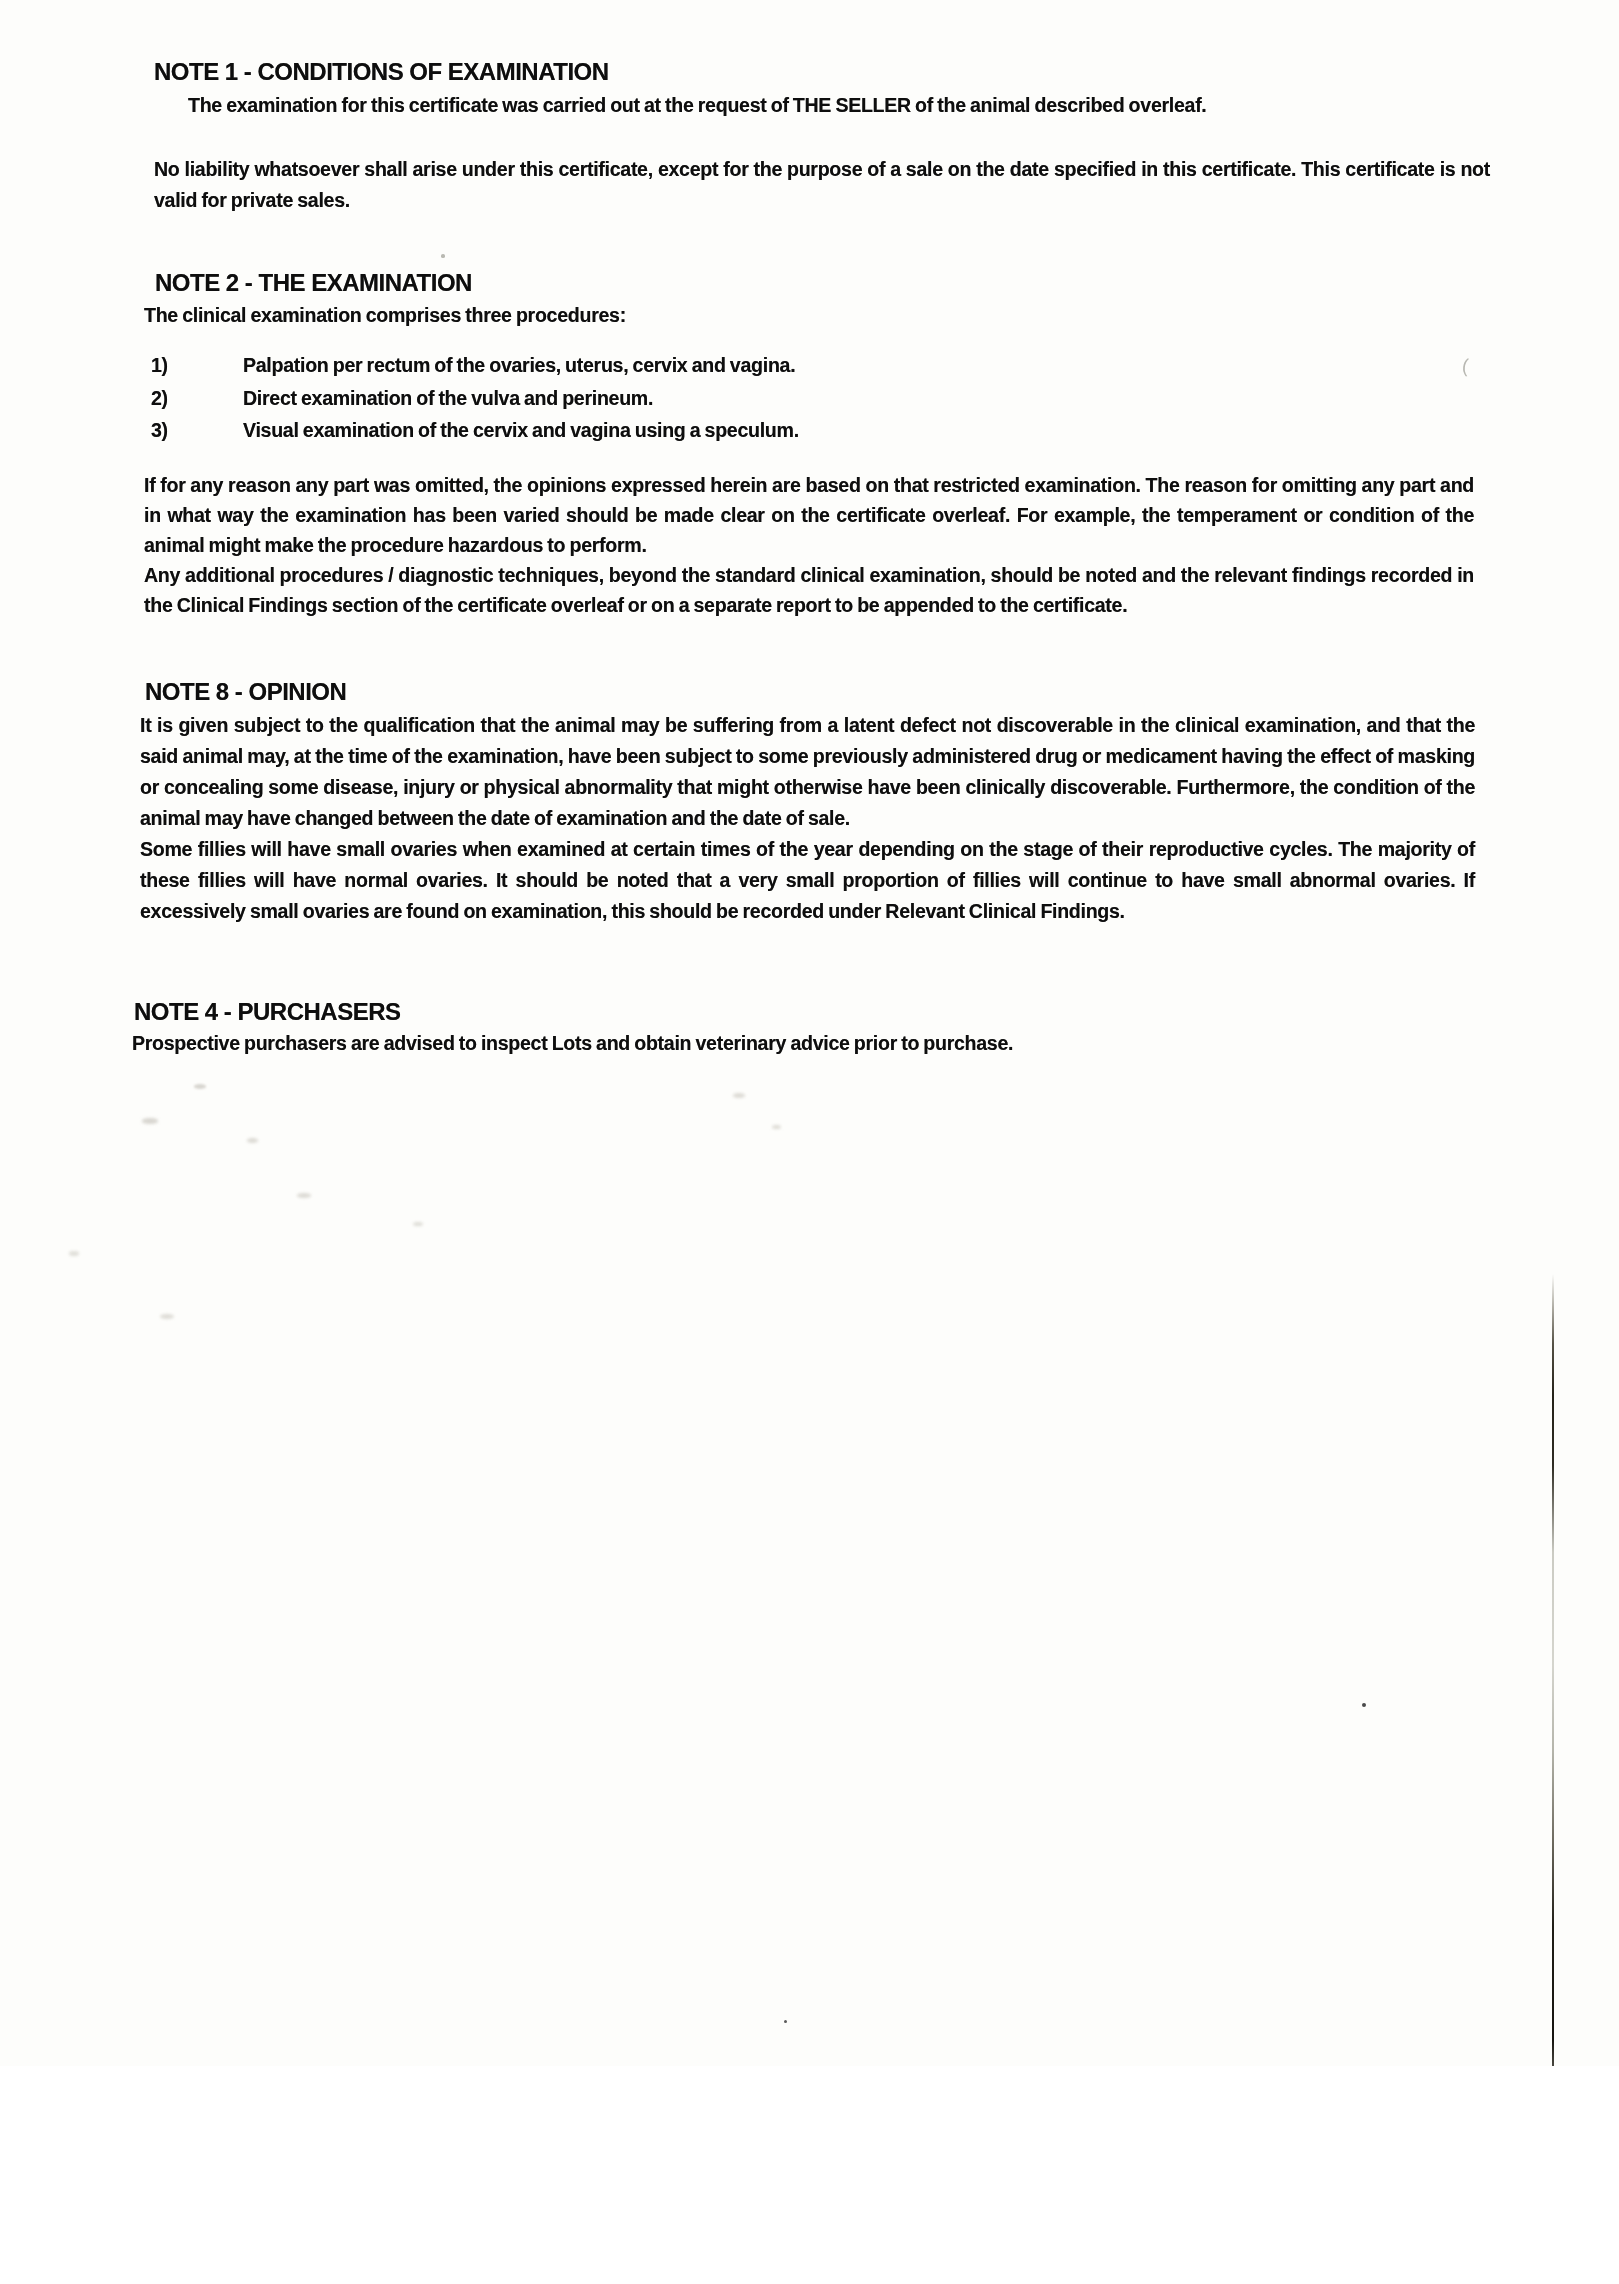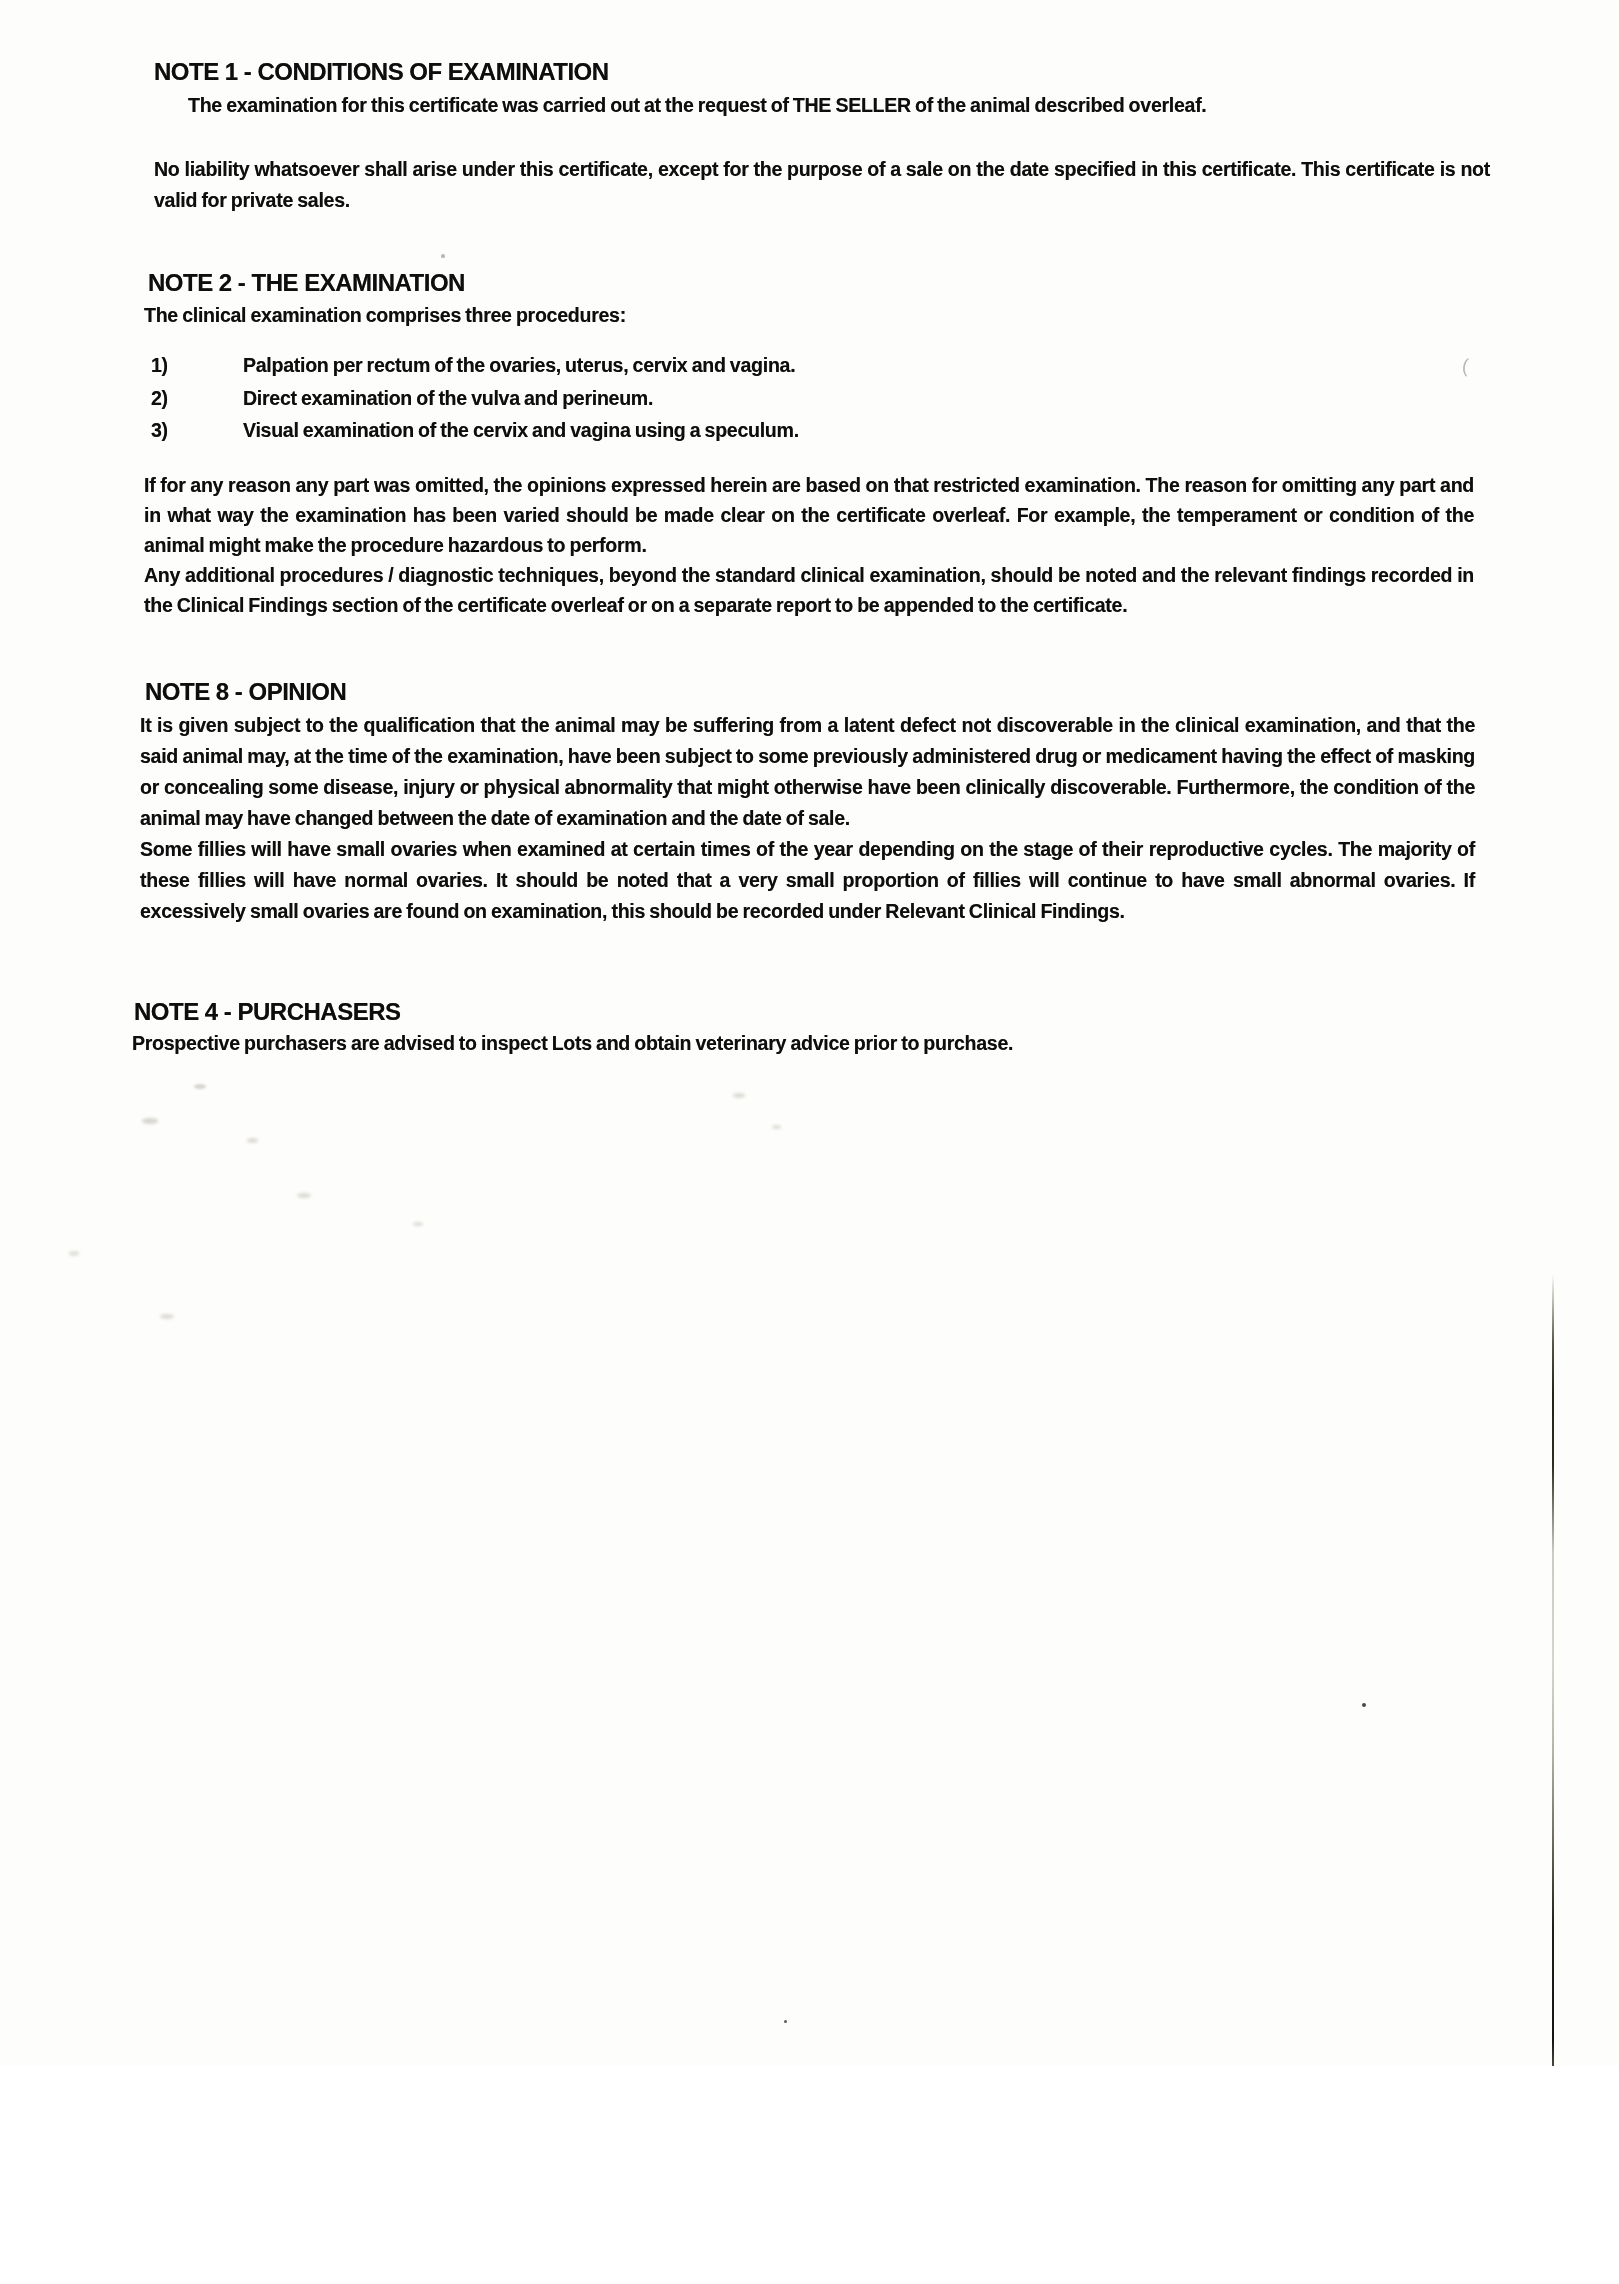--- a/index.html
+++ b/index.html
@@ -68,21 +68,21 @@
 </style>
 </head>
 <body>
 
 <div class="page">
 
   <h2 class="abs note-heading" style="left:154px;top:59px;">NOTE 1 - CONDITIONS OF EXAMINATION</h2>
   <p class="abs bodytext" style="left:147px;top:90px;width:1336px;margin-left:41px;">The examination for this certificate was carried out at the request of THE SELLER of the animal described overleaf.</p>
   <p class="abs bodytext just" style="left:154px;top:154px;width:1336px;line-height:31px;">No liability whatsoever shall arise under this certificate, except for the purpose of a sale on the date specified in this certificate.  This certificate is not valid for private sales.</p>
 
-  <h2 class="abs note-heading" style="left:148px;top:270px;">NOTE 2 - THE EXAMINATION</h2>
+  <h2 class="abs note-heading" style="left:155px;top:270px;">NOTE 2 - THE EXAMINATION</h2>
   <p class="abs bodytext" style="left:144px;top:300px;width:1336px;">The clinical examination comprises three procedures:</p>
 
   <div class="abs bodytext proc-row" style="left:151px;top:350px;width:1330px;">
     <span class="proc-num">1)</span>
     <span class="proc-text">Palpation per rectum of the ovaries, uterus, cervix and vagina.</span>
   </div>
   <div class="abs bodytext proc-row" style="left:151px;top:383px;width:1330px;">
     <span class="proc-num">2)</span>
     <span class="proc-text">Direct examination of the vulva and perineum.</span>
   </div>

